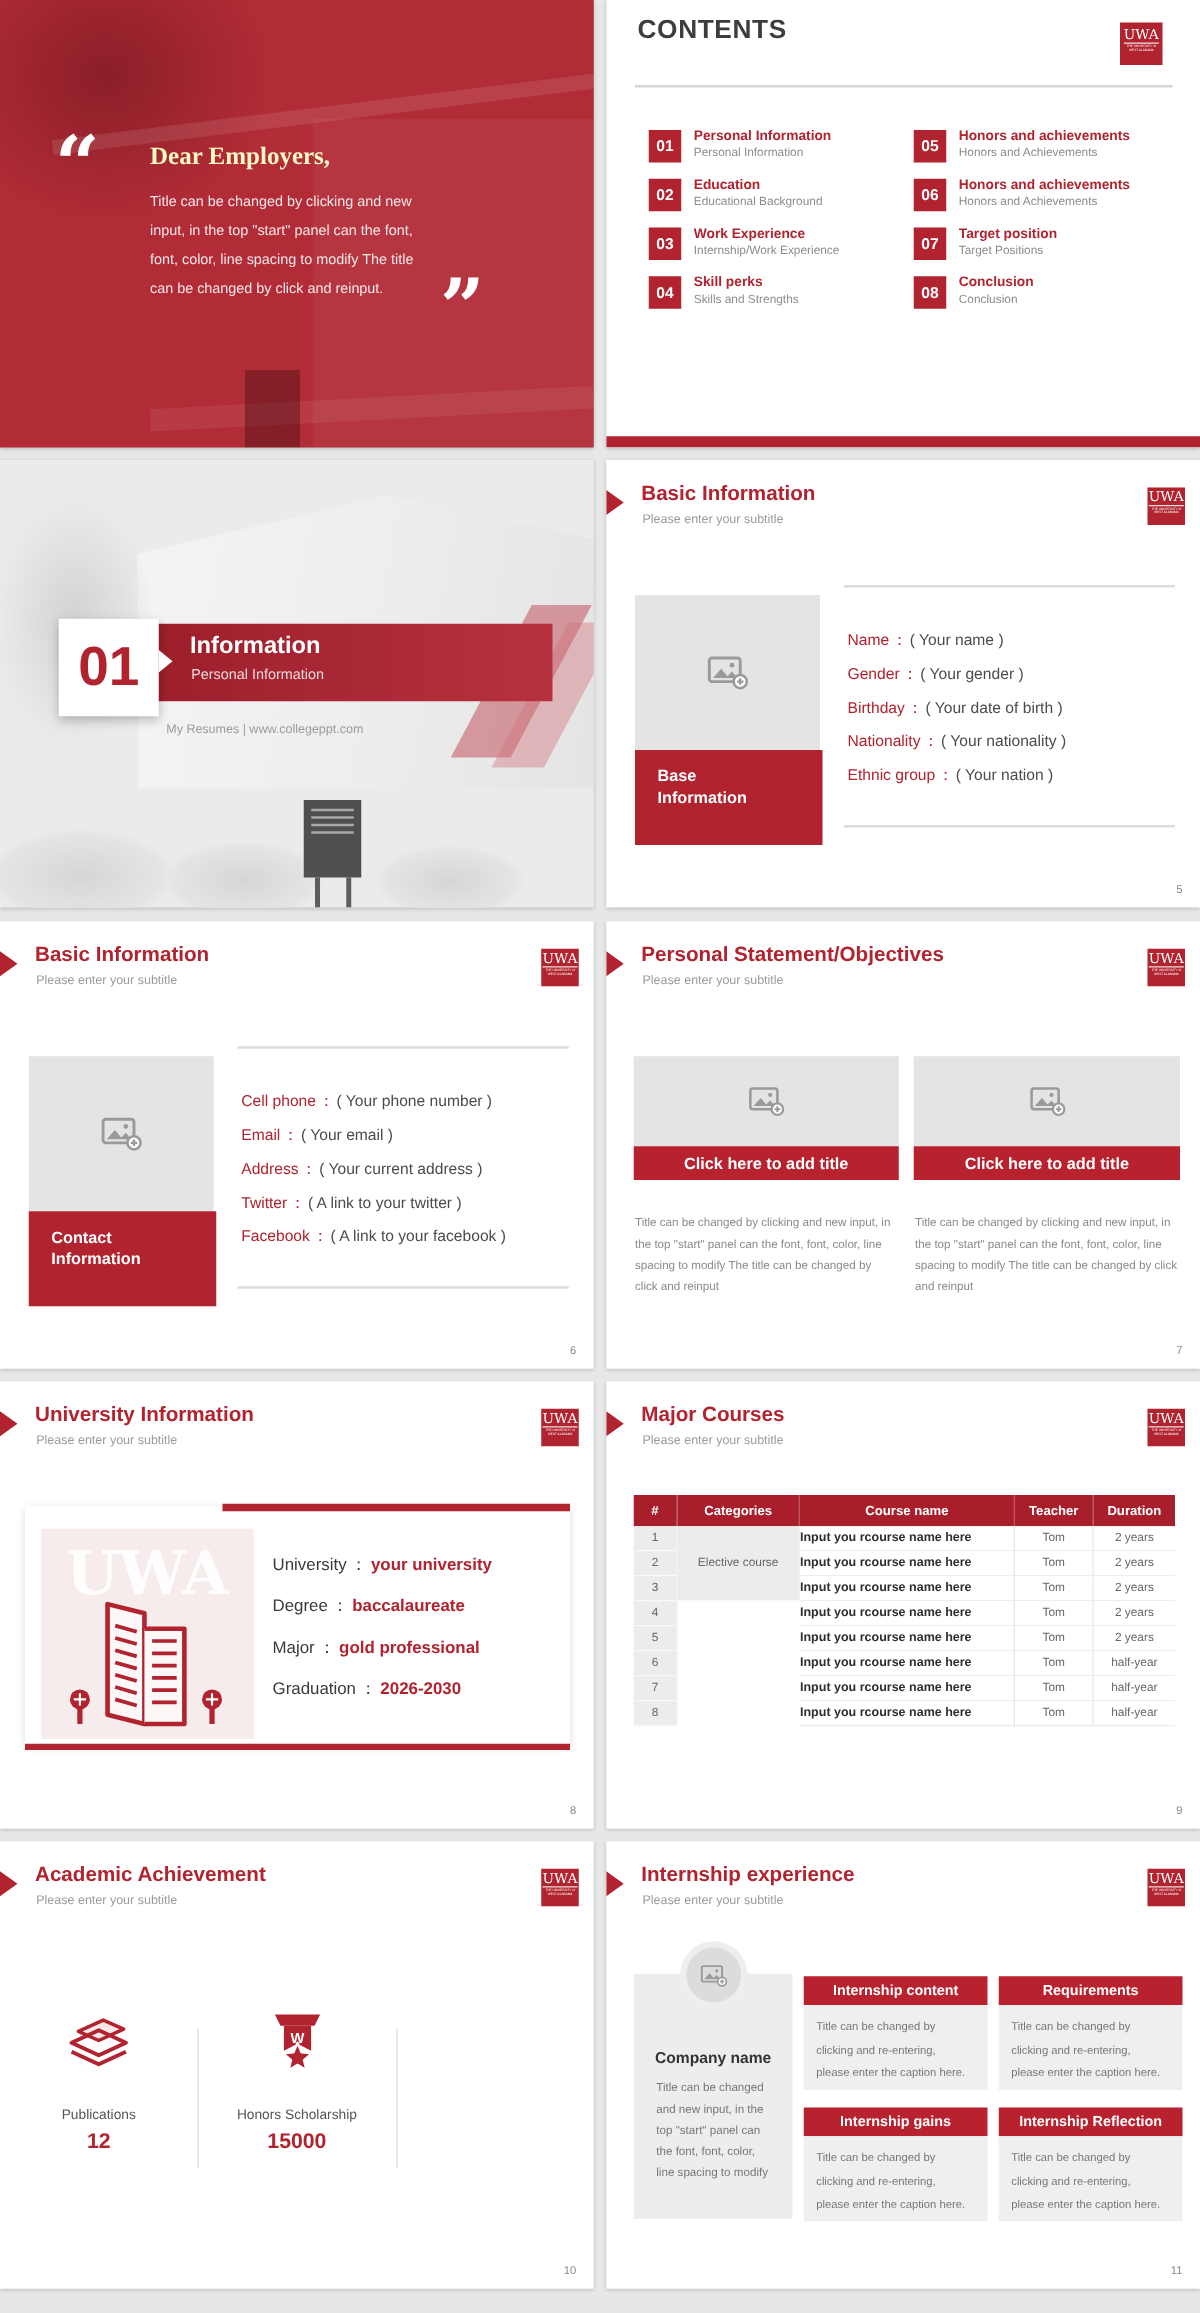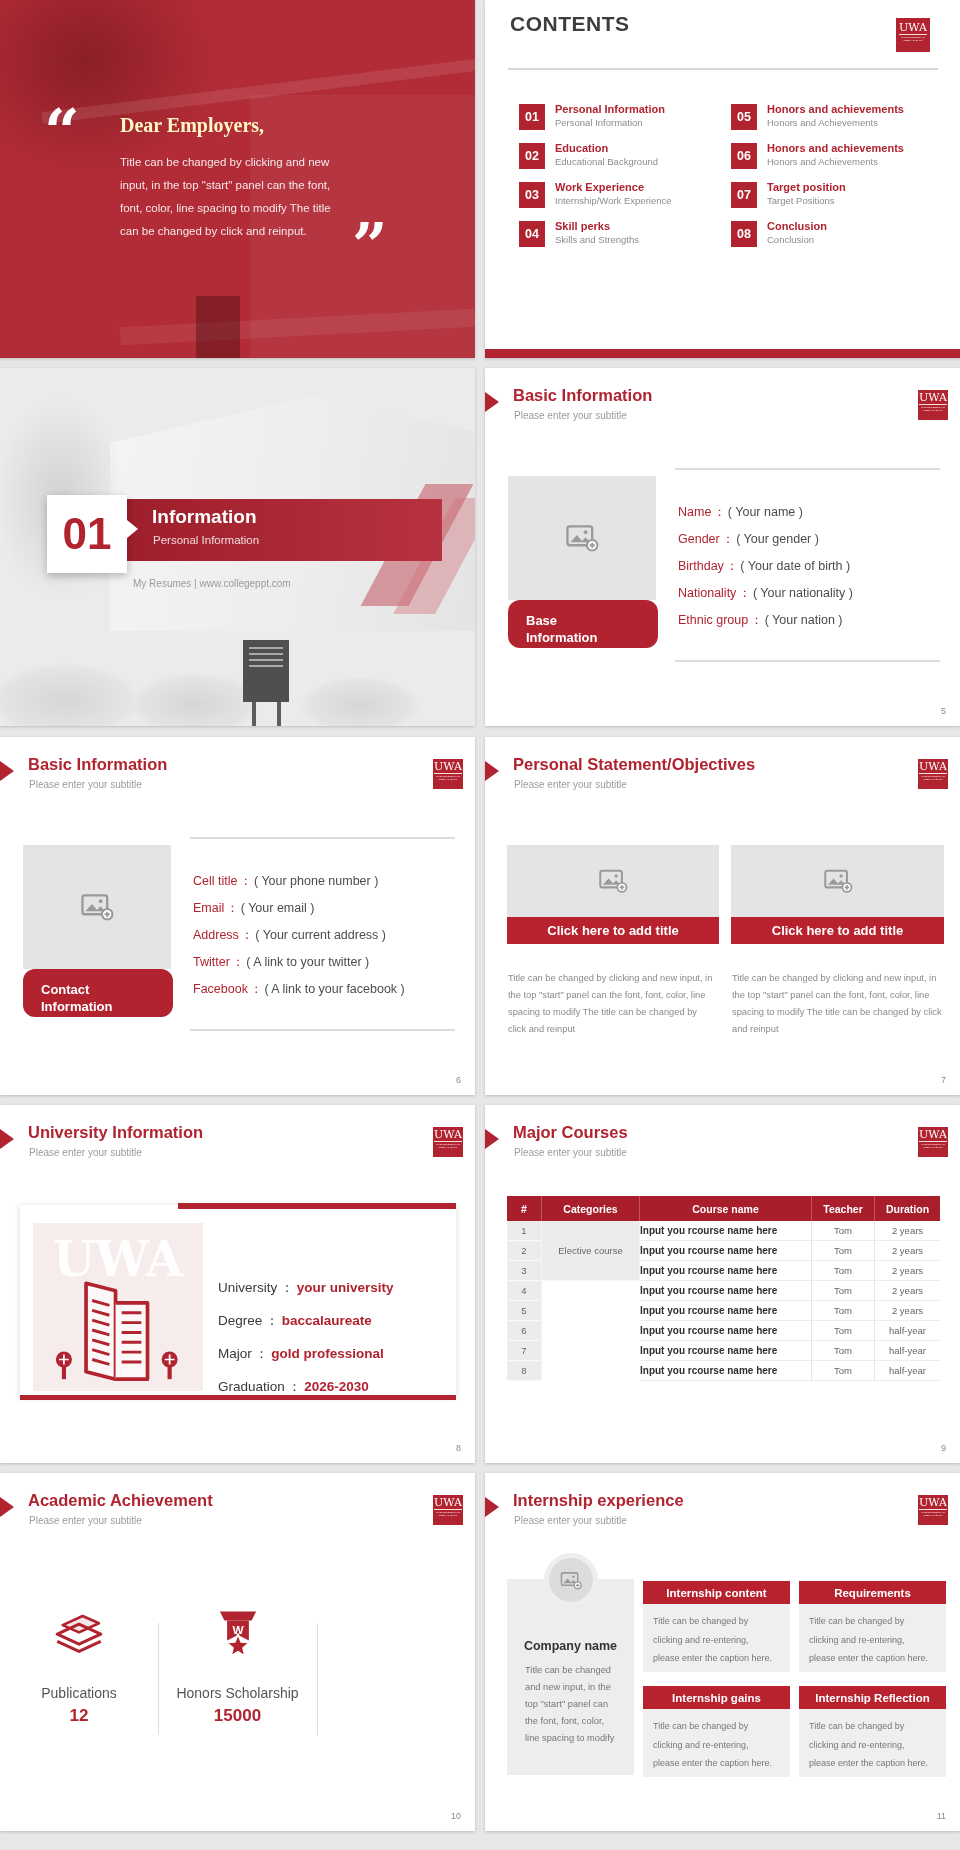--- a/index.html
+++ b/index.html
@@ -69,22 +69,22 @@
   .uwa-big{ right:30px; top:18px; width:34px; height:34px; }
   .uwa-t{ font-family:"DejaVu Serif", serif; font-size:11px; line-height:11px; color:#fff;
       border-bottom:1px solid rgba(255,255,255,.85); padding-bottom:1px; }
   .uwa-s{ color:#fff; font-size:6px; line-height:6.5px; white-space:nowrap; text-align:center;
       transform:scale(.42); transform-origin:center top; margin-top:1px; }
   .pagenum{ position:absolute; right:14px; bottom:10px; font-size:9px; color:#8a8a8a; }
 
   
   .ph-box{ left:23px; top:108px; width:148px; height:124px; background:#e4e4e4;
       display:flex; align-items:center; justify-content:center; }
-  .info-box{ left:23px; top:232px; width:150px; height:48px; background:var(--red);
-      color:#fff; font-weight:bold; font-size:13px; line-height:17px; padding:12px 0 0 18px;border-radius:12px; }
+  .info-box{ left:23px; top:232px; width:150px; height:76px; background:var(--red);
+      color:#fff; font-weight:bold; font-size:13px; line-height:17px; padding:12px 0 0 18px; }
   .iline{ height:2px; background:#dcdcdc; }
   .info-row{ position:absolute; left:193px; font-size:12.5px; white-space:nowrap;text-align:right; }
   .lbl{ color:var(--red); }
   .colon{ color:var(--red); padding:0 2px; }
   .val{ color:#4c4c4c; }
 
   
   .st-ph{ position:absolute; top:108px; height:72px; background:#e4e4e4;
       display:flex; align-items:center; justify-content:center; }
   .st-bar{ position:absolute; top:180px; height:27px; background:var(--red-bright); color:#fff;
@@ -92,21 +92,21 @@
   .st-line{ position:absolute; font-size:9.3px; color:#8a8a8a; white-space:nowrap; }
 
   
   .uni-card{ left:20px; top:100px; width:436px; height:192px; background:#fff;
       box-shadow:0 1px 6px rgba(0,0,0,.15); }
   .uni-topline{ left:178px; top:98px; width:278px; height:6px; background:var(--red); z-index:2; }
   .uni-botline{ left:20px; top:290px; width:436px; height:5px; background:var(--red); z-index:2; }
   .uni-pink{ left:33px; top:118px; width:170px; height:168px; background:#f7ecec; overflow:hidden; }
   .uni-wm{ position:absolute; left:0; top:8px; width:170px; text-align:center;
       font-family:"DejaVu Serif", serif; font-size:48px; font-weight:bold; color:rgba(255,255,255,.9); }
-  .uni-row{ position:absolute; left:218px; font-size:13.5px; white-space:nowrap;margin-top:36px; }
+  .uni-row{ position:absolute; left:218px; font-size:13.5px; white-space:nowrap; }
   .uni-row .ulbl{ color:#3a3a3a; }
   .uni-row .ucolon{ color:#3a3a3a; padding:0 3px; }
   .uni-row .uval{ color:var(--red); font-weight:bold; }
 
   
   .tbl{ left:22px; top:91px; width:433px; }
   .trow{ display:flex; }
   .th{ background:#a81f2b; color:#fff; font-weight:bold; font-size:10.5px; height:25px;
       display:flex; align-items:center; justify-content:center; border-right:1px solid rgba(255,255,255,.25); }
   .tb{ display:flex; }
@@ -114,21 +114,21 @@
   .tc{ height:20px; font-size:9.5px; color:#666; display:flex; align-items:center; justify-content:center;
       border-bottom:1px solid #ededed; border-right:1px solid #e5e5e5; background:#fff; }
   .tc.grey{ background:#ececec; border-bottom:1px solid #f9f9f9; border-right:1px solid #f3f3f3; }
   .tc.name{ justify-content:flex-start; font-weight:bold; color:#2e2e2e; font-size:10px; }
   .catcell{ background:#ececec; color:#666; font-size:9.5px; display:flex; align-items:center;
       justify-content:center; text-align:center; border-bottom:1px solid #f9f9f9; border-right:1px solid #f3f3f3;
       padding:0 14px; line-height:1.2; }
 
   
   .ach-i{ position:absolute; top:134px; text-align:center; }
-  .ach-label{ font-size:14px; color:#555; margin-top:16px; }
+  .ach-label{ font-size:11px; color:#555; margin-top:16px; }
   .ach-val{ font-size:17px; font-weight:bold; color:var(--red); margin-top:5px; }
   .ach-div{ position:absolute; top:150px; width:1px; height:112px; background:#ddd; }
 
   
   .comp-card{ left:22px; top:106px; width:127px; height:196px; background:#ededed; }
   .comp-circle{ left:59px; top:80px; width:54px; height:54px; border-radius:50%;
       background:#dcdcdc; border:5px solid #eeeeee; display:flex; align-items:center; justify-content:center; z-index:2; }
   .comp-name{ left:22px; top:166px; width:127px; text-align:center; font-size:12.5px; font-weight:bold; color:#333; }
   .comp-line{ position:absolute; left:40px; font-size:9.3px; color:#777; white-space:nowrap; }
   .iblk-h{ position:absolute; height:23px; background:var(--red-bright); color:#fff; font-weight:bold;
@@ -287,21 +287,21 @@
       <path d="M4 14 l4.5-5 3.5 4 2.5-2.5 3 3.5z" fill="#9a9a9a"></path>
       <circle cx="19" cy="16" r="3.6" fill="#fff" stroke="#9a9a9a" stroke-width="1.4"></circle>
       <path d="M19 14.2v3.6M17.2 16h3.6" stroke="#9a9a9a" stroke-width="1.3" fill="none"></path>
     </svg>
   </div>
   <div class="abs info-box">
     <div>Contact</div>
     <div>Information</div>
   </div>
   <div class="abs iline" style="left:190px;top:100px;width:265px"></div>
-  <div class="info-row" style="top:136px"><span class="lbl">Cell title</span><span class="colon">：</span><span class="val">( Your phone number )</span></div>
+  <div class="info-row" style="top:136px"><span class="lbl">Cell phone</span><span class="colon">：</span><span class="val">( Your phone number )</span></div>
   <div class="info-row" style="top:163px"><span class="lbl">Email</span><span class="colon">：</span><span class="val">( Your email )</span></div>
   <div class="info-row" style="top:190px"><span class="lbl">Address</span><span class="colon">：</span><span class="val">( Your current address )</span></div>
   <div class="info-row" style="top:217px"><span class="lbl">Twitter</span><span class="colon">：</span><span class="val">( A link to your twitter )</span></div>
   <div class="info-row" style="top:244px"><span class="lbl">Facebook</span><span class="colon">：</span><span class="val">( A link to your facebook )</span></div>
   <div class="abs iline" style="left:190px;top:292px;width:265px"></div>
   <div class="pagenum">6</div>
 </section>
 
 <section id="s6" class="slide" style="left:485px;top:737px">
   <div class="hdr-arrow"></div>

